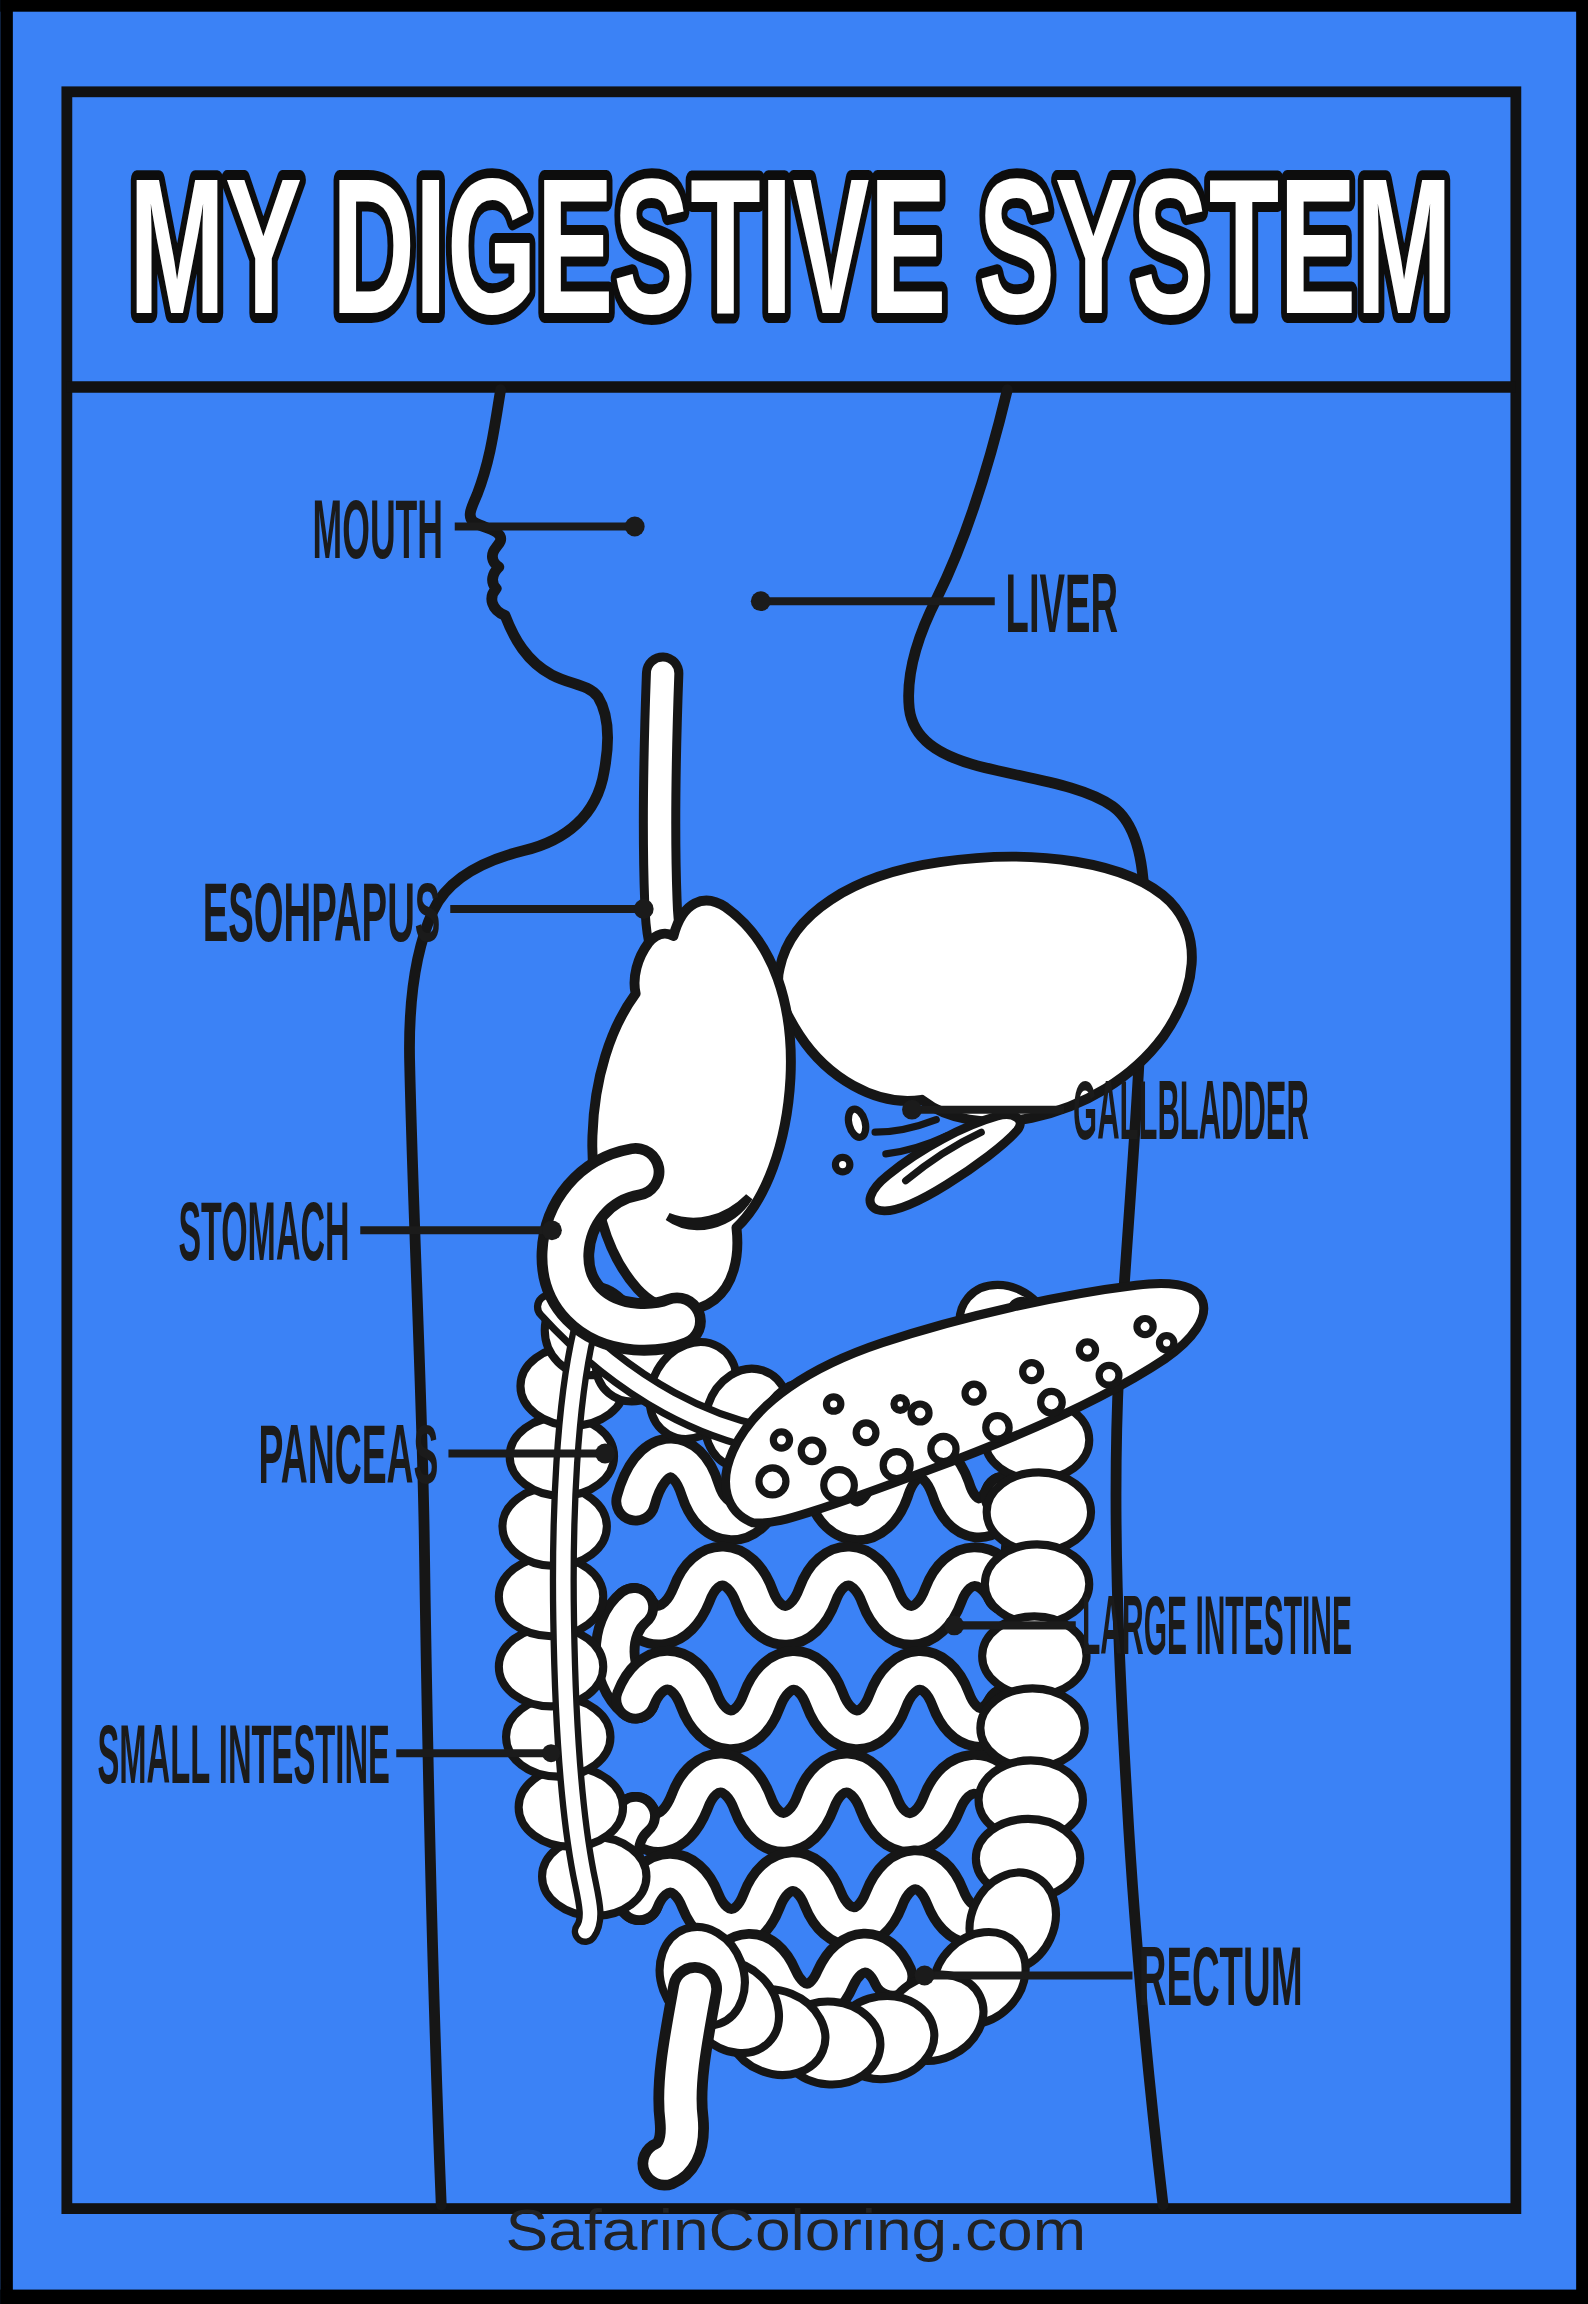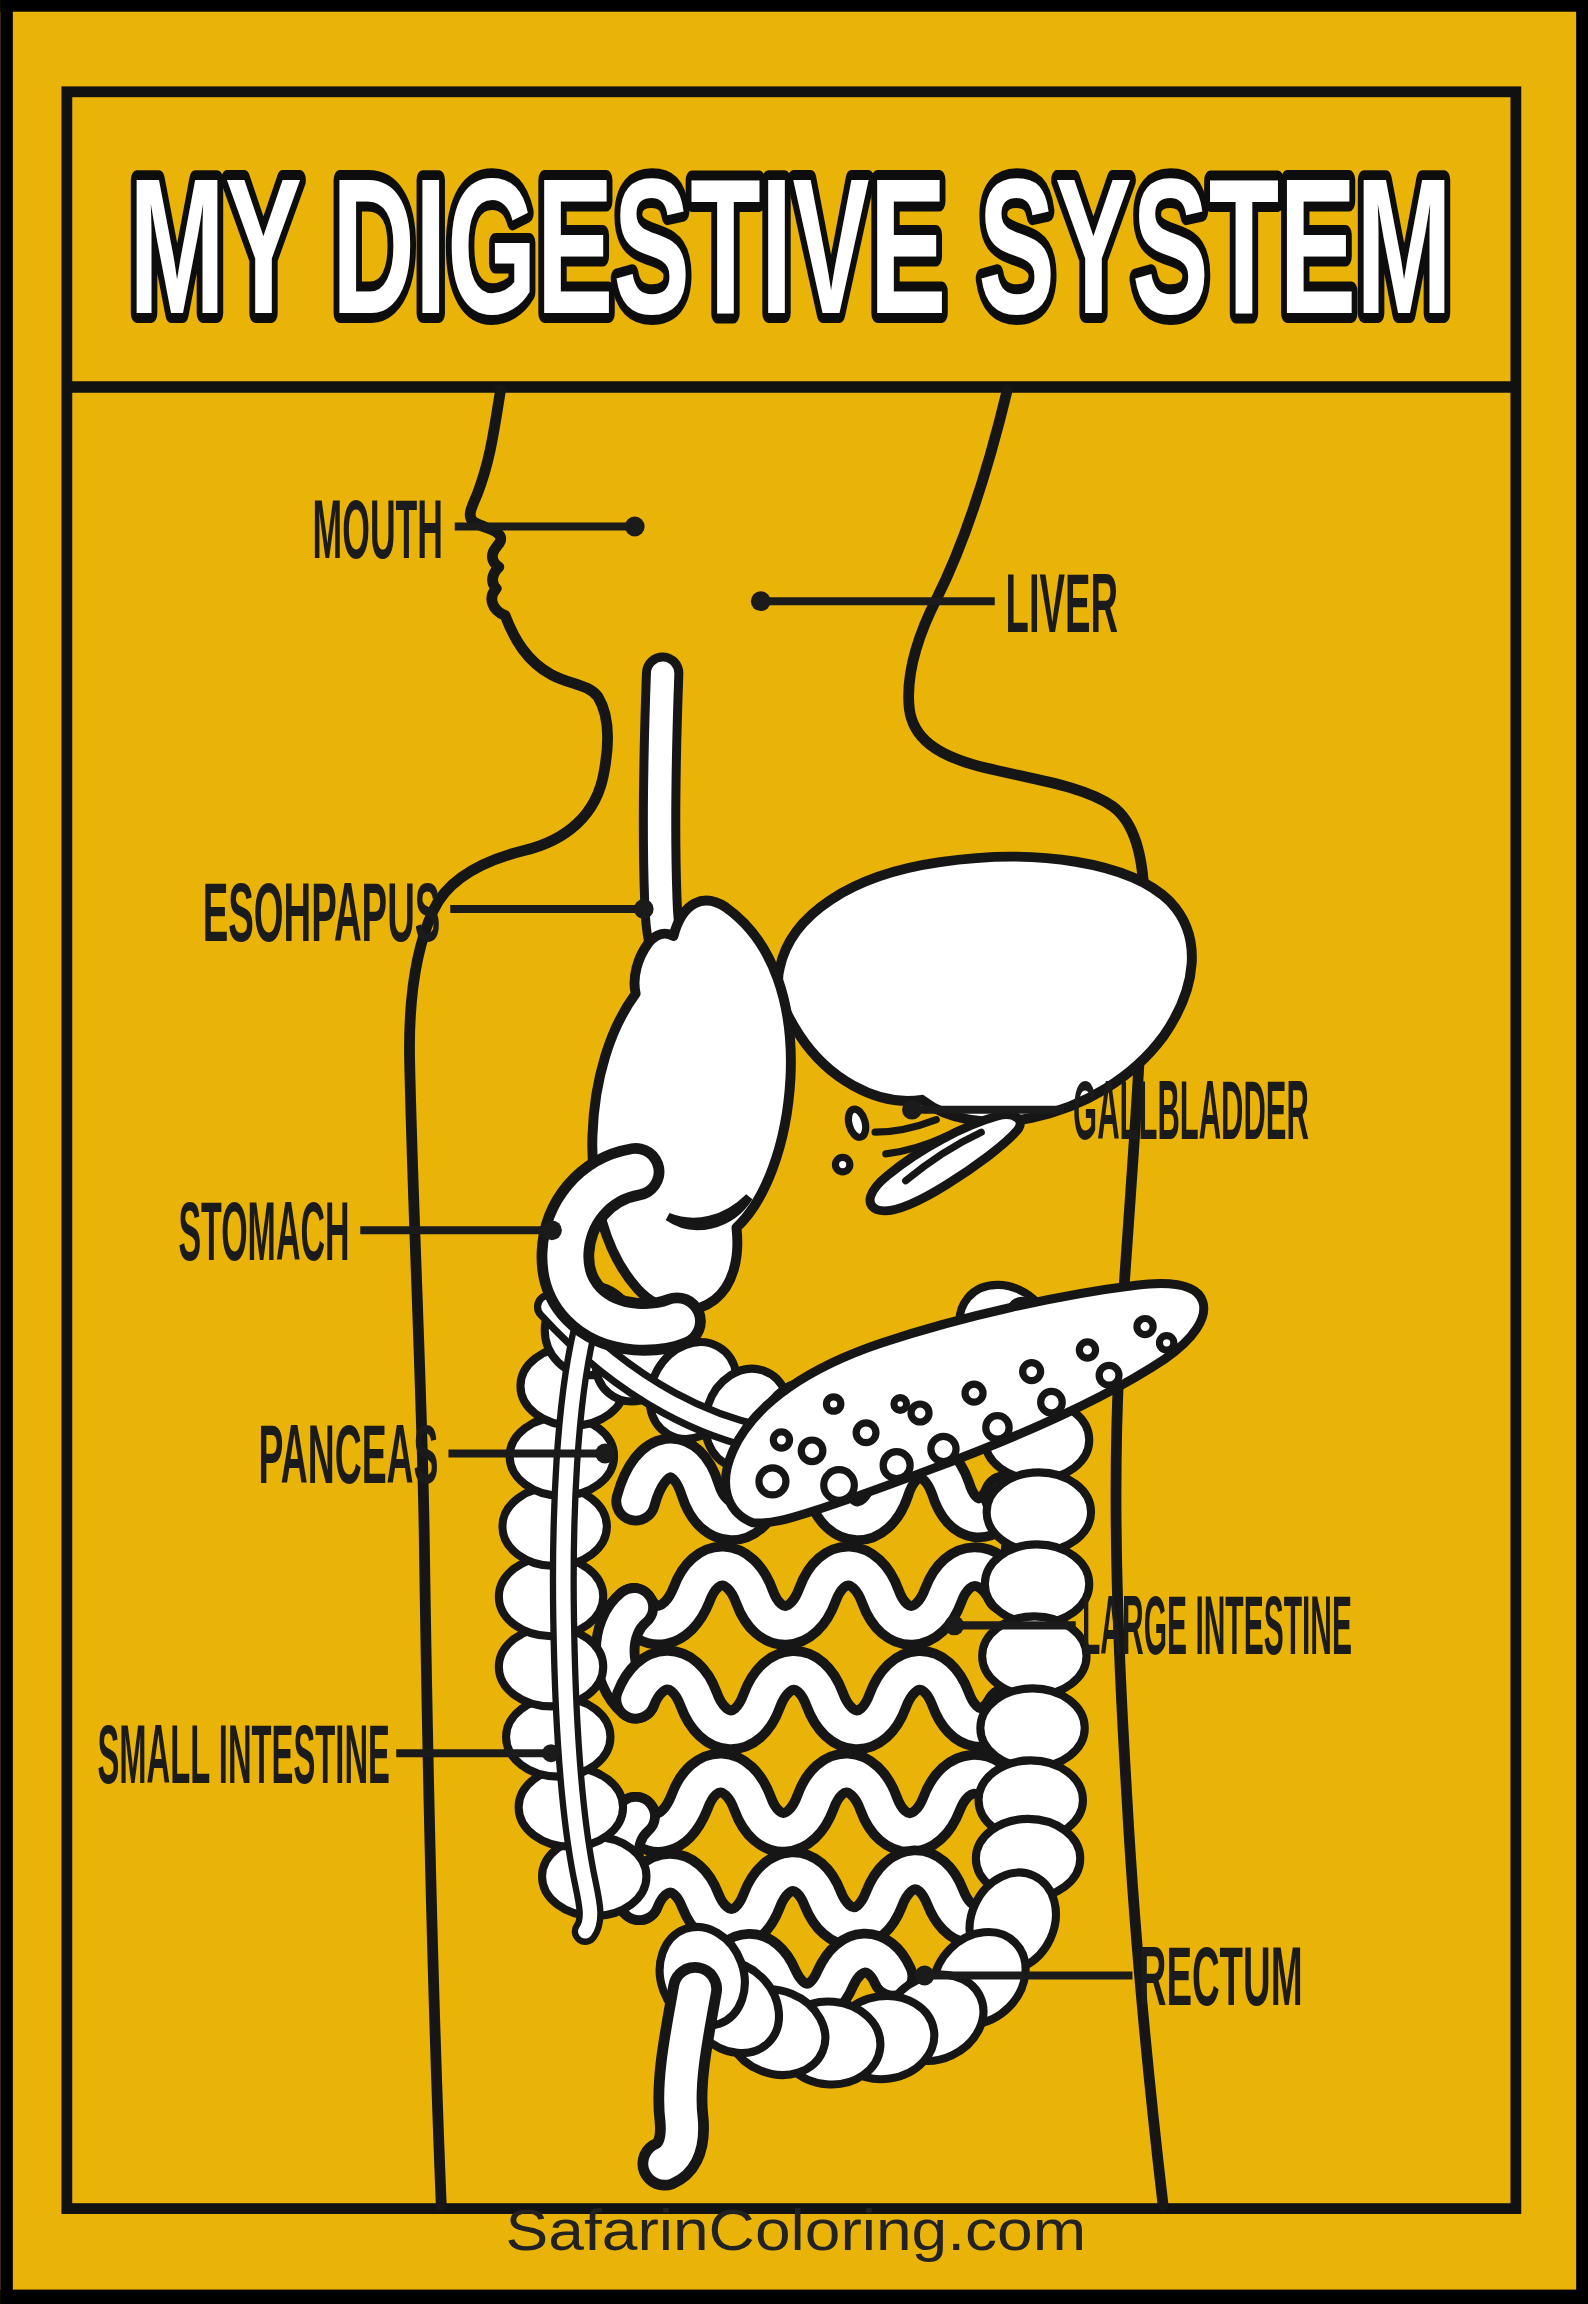--- a/index.html
+++ b/index.html
@@ -1,16 +1,16 @@
 <!DOCTYPE html>
 <html style="font-size:14.4px"><head>
 <meta charset="utf-8">
 <style>
   html,body{margin:0;padding:0;background:#000;}
-  .page{position:relative;width:1589px;height:2304px;background:#eab308;overflow:hidden;
+  .page{position:relative;width:1589px;height:2304px;background:#3b82f6;overflow:hidden;
         font-family:"Liberation Sans", sans-serif;}
   svg{position:absolute;left:0;top:0;}
   .organ-line{stroke:#161616;fill:none;stroke-linecap:round;stroke-linejoin:round;}
   .tube-b{stroke:#161616;fill:none;stroke-linecap:round;stroke-linejoin:round;}
   .tube-w{stroke:#ffffff;fill:none;stroke-linecap:round;stroke-linejoin:round;}
   .haustra{fill:#ffffff;stroke:#161616;stroke-width:9;}
   .leader{stroke:#1b1b1b;stroke-width:9;fill:none;}
   .dot{fill:#1b1b1b;}
   .label-text{font-family:"Liberation Sans", sans-serif;font-weight:bold;fill:#1b1b1b;}
   .title-text{font-family:"Liberation Sans", sans-serif;font-weight:bold;fill:#ffffff;

